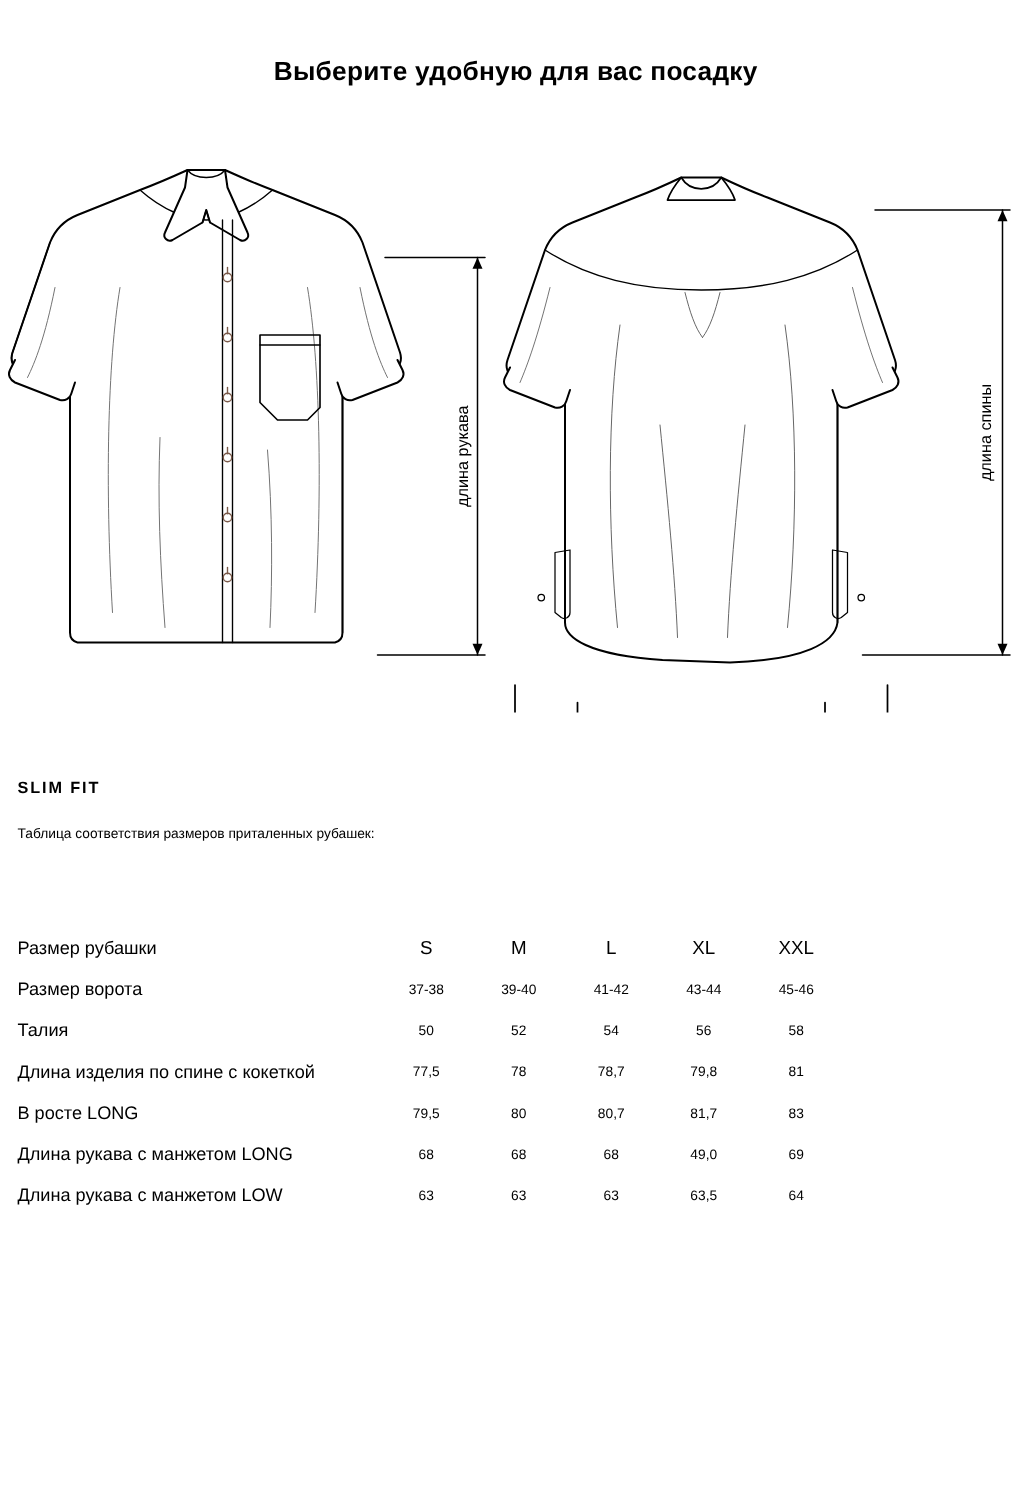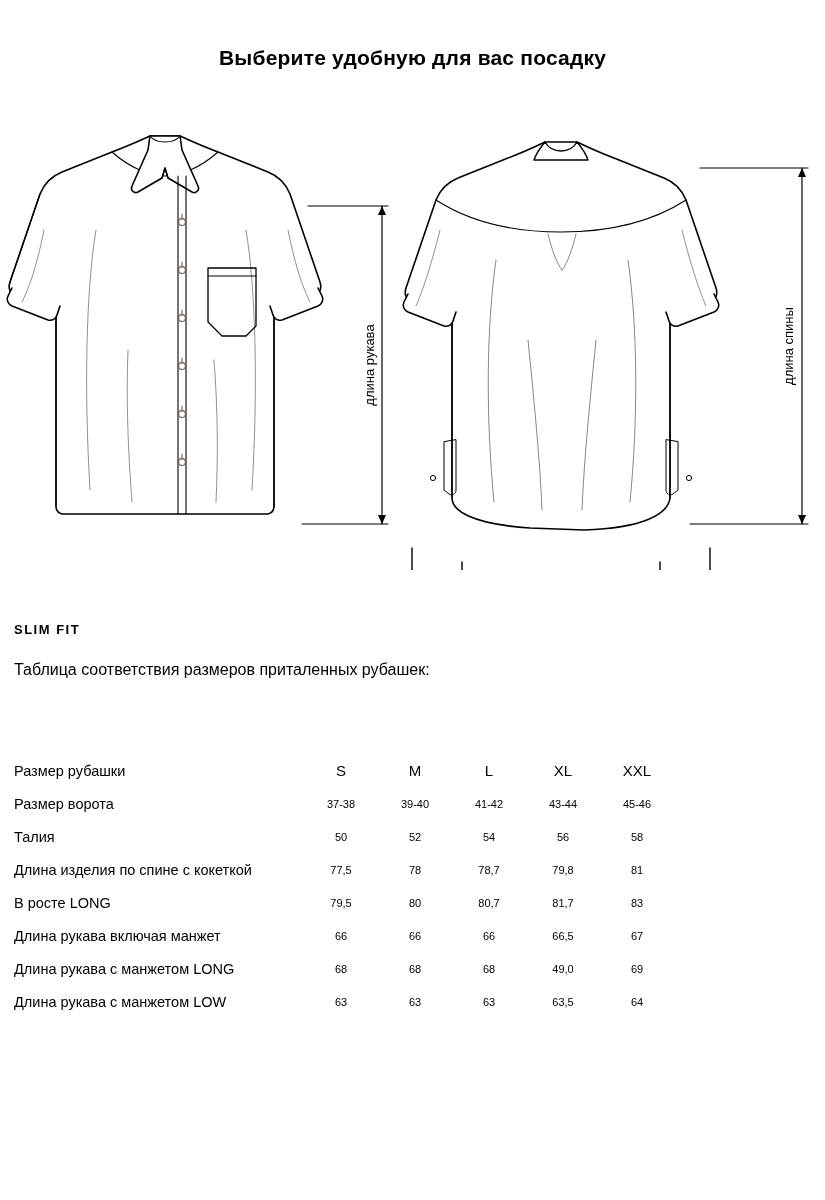--- a/index.html
+++ b/index.html
@@ -43,30 +43,29 @@
     left: 14px;
     top: 622px;
     font-size: 13px;
     font-weight: bold;
     letter-spacing: 1.5px;
   }
   .section-sub {
     position: absolute;
     left: 14px;
     top: 661px;
-    font-size: 16px;
+    font-size: 11px;
   }
   .size-table {
     position: absolute;
     left: 14px;
     top: 742px;
     width: 660px;
     border-collapse: collapse;
     font-size: 14.5px;
-    margin-top: 12px;
   }
   .size-table td, .size-table th {
     padding: 0;
     height: 33px;
     font-weight: normal;
     text-align: center;
     vertical-align: middle;
     white-space: nowrap;
   }
   .size-table td.rowlabel, .size-table th.rowlabel {
@@ -278,28 +277,20 @@
       </tr>
       <tr>
         <td class="rowlabel">В росте LONG</td>
         <td class="val">79,5</td>
         <td class="val">80</td>
         <td class="val">80,7</td>
         <td class="val">81,7</td>
         <td class="val">83</td>
       </tr>
       <tr>
-        <td class="rowlabel">Длина рукава включая манжет</td>
-        <td class="val">66</td>
-        <td class="val">66</td>
-        <td class="val">66</td>
-        <td class="val">66,5</td>
-        <td class="val">67</td>
-      </tr>
-      <tr>
         <td class="rowlabel">Длина рукава с манжетом LONG</td>
         <td class="val">68</td>
         <td class="val">68</td>
         <td class="val">68</td>
         <td class="val">49,0</td>
         <td class="val">69</td>
       </tr>
       <tr>
         <td class="rowlabel">Длина рукава с манжетом LOW</td>
         <td class="val">63</td>

